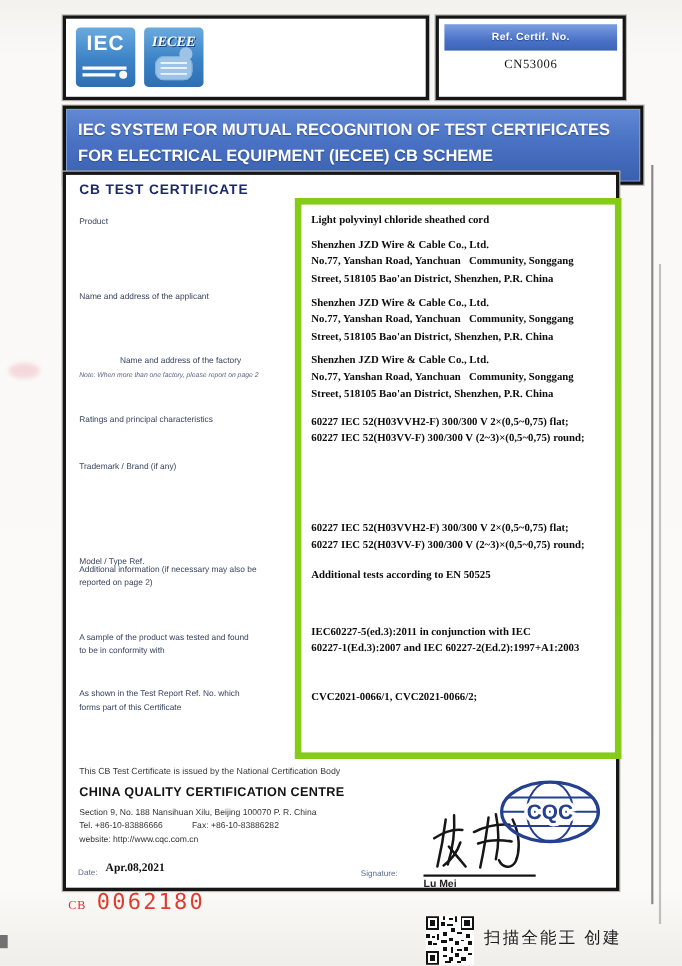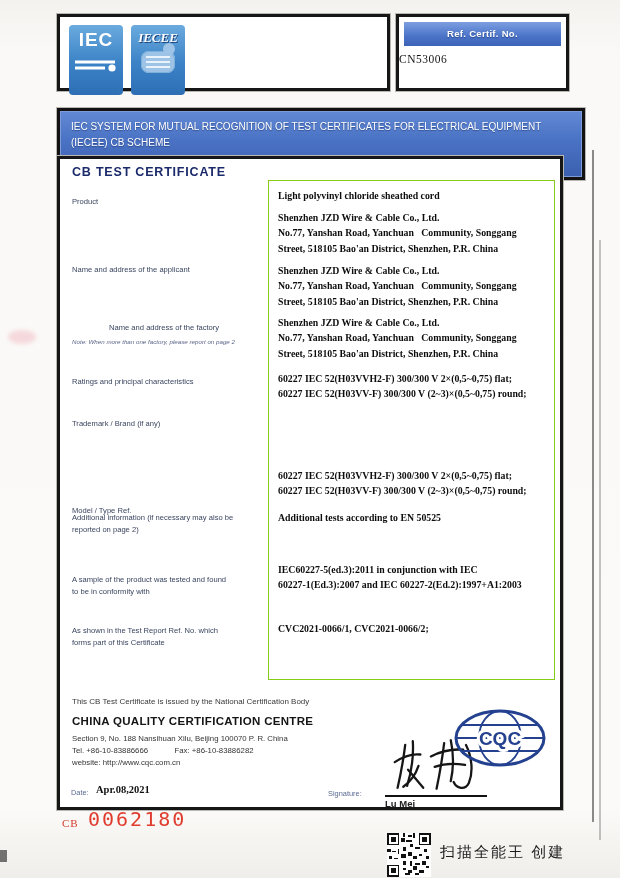--- a/index.html
+++ b/index.html
@@ -5,57 +5,57 @@
   html,body{margin:0;padding:0;}
   body{
     width:620px;height:878px;position:relative;overflow:hidden;
     background:linear-gradient(180deg,#f3f2ef 0%,#faf9f7 6%,#fbfaf8 92%,#efeeea 100%);
     font-family:"Liberation Sans",sans-serif;color:#222;
   }
   .abs{position:absolute;}
   .box{border:3px solid #161616;background:#fff;box-shadow:0 0 0 1px #b9b7b2;}
   
   .logos-box{left:57px;top:14px;width:327px;height:71px;}
-  .logo-sq{position:absolute;top:8px;width:54px;height:70px;border-radius:4px;
+  .logo-sq{position:absolute;top:8px;width:54px;height:54px;border-radius:4px;
     background:linear-gradient(180deg,#6aaade 0%,#3b82c6 55%,#2e6fb4 100%);
     box-shadow:inset 0 0 0 1px #1d5globalc; text-align:center;}
   .iec-sq{left:9px;}
   .iecee-sq{left:71px;}
   .iec-txt{display:block;color:#fff;font-weight:bold;font-size:19px;letter-spacing:1px;margin-top:4px;
     font-family:"Liberation Sans",sans-serif;}
   .iecee-txt{display:block;color:#fff;font-weight:bold;font-style:italic;font-size:13px;margin-top:5px;
     font-family:"Liberation Serif",serif;text-shadow:1px 1px 0 #1a3f75;}
   .iecee-blob{position:absolute;left:10px;top:26px;width:34px;height:22px;border-radius:8px;
     background:#9dc4e6;box-shadow:inset 0 0 0 1px #7fb0da;}
   .iecee-blob .stripes{position:absolute;left:5px;top:5px;width:24px;height:12px;
     background:repeating-linear-gradient(180deg,#eaf3fb 0 2px,transparent 2px 5px);}
   .iecee-head{position:absolute;left:22px;top:-8px;width:12px;height:12px;border-radius:50%;background:#9dc4e6;}
   
   .ref-box{left:396px;top:14px;width:167px;height:71px;}
   .ref-bar{position:absolute;left:5px;top:5px;right:5px;height:24px;
     background:linear-gradient(180deg,#7d9fe0 0%,#4a73c8 60%,#3c63b8 100%);
     color:#fff;font-weight:bold;font-size:9.5px;text-align:center;line-height:24px;
     text-shadow:0 1px 1px rgba(20,40,90,.55);letter-spacing:.3px;}
-  .ref-val{position:absolute;left:0;top:36px;width:100%;text-align:left;
+  .ref-val{position:absolute;left:0;top:36px;width:100%;text-align:center;
     font-family:"Liberation Serif",serif;font-size:11.5px;color:#141414;letter-spacing:.5px;}
   
   .banner{left:57px;top:96px;width:500px;height:50px;border:3px solid #121212;
     background:linear-gradient(180deg,#6189d4 0%,#4a72c4 45%,#3a5fae 100%);
     box-shadow:0 0 0 1px #b9b7b2, inset 0 0 0 1px #7d9bd8;
-    color:#fff;font-weight:normal;font-size:10px;line-height:1.55;padding:8px 11px;
-    text-shadow:0 1px 1px rgba(20,35,80,.5);margin-top:12px;}
+    color:#fff;font-weight:bold;font-size:15px;line-height:1.55;padding:8px 11px;
+    text-shadow:0 1px 1px rgba(20,35,80,.5);}
   
   .main-box{left:57px;top:156px;width:500px;height:648px;}
   .cb-title{position:absolute;left:12px;top:6px;color:#1b2a6a;font-weight:bold;
     font-size:12.5px;letter-spacing:.8px;}
   .lbl{position:absolute;left:12px;width:195px;font-size:7.6px;color:#39455f;
     line-height:1.6;white-space:pre-wrap;}
   .note{position:absolute;left:12px;width:210px;font-size:6.2px;font-style:italic;color:#5a6488;}
   .vbox{position:absolute;left:208px;top:21px;width:285px;height:498px;
-    border:1px solid #84cc16;background:#fff;}
+    border:6px solid #84cc16;background:#fff;}
   .val{position:absolute;left:9px;width:270px;font-family:"Liberation Serif",serif;
     font-weight:700;font-size:9.8px;color:#0d0d0d;line-height:1.58;white-space:pre-wrap;}
   .issued{position:absolute;left:12px;top:538px;font-size:8px;color:#3a3a3a;}
   .ncb-name{position:absolute;left:12px;top:556px;font-size:11.5px;font-weight:bold;color:#141414;letter-spacing:.3px;}
   .ncb-line{position:absolute;left:12px;font-size:7.8px;color:#333;}
   .small-cap{font-size:7.4px;color:#5a6a92;}
   .date-lbl{position:absolute;left:11px;top:629px;}
   .date-val{position:absolute;left:36px;top:625px;font-family:"Liberation Serif",serif;
     font-weight:700;font-size:10.5px;color:#101010;}
   .sig-lbl{position:absolute;left:268px;top:630px;}

